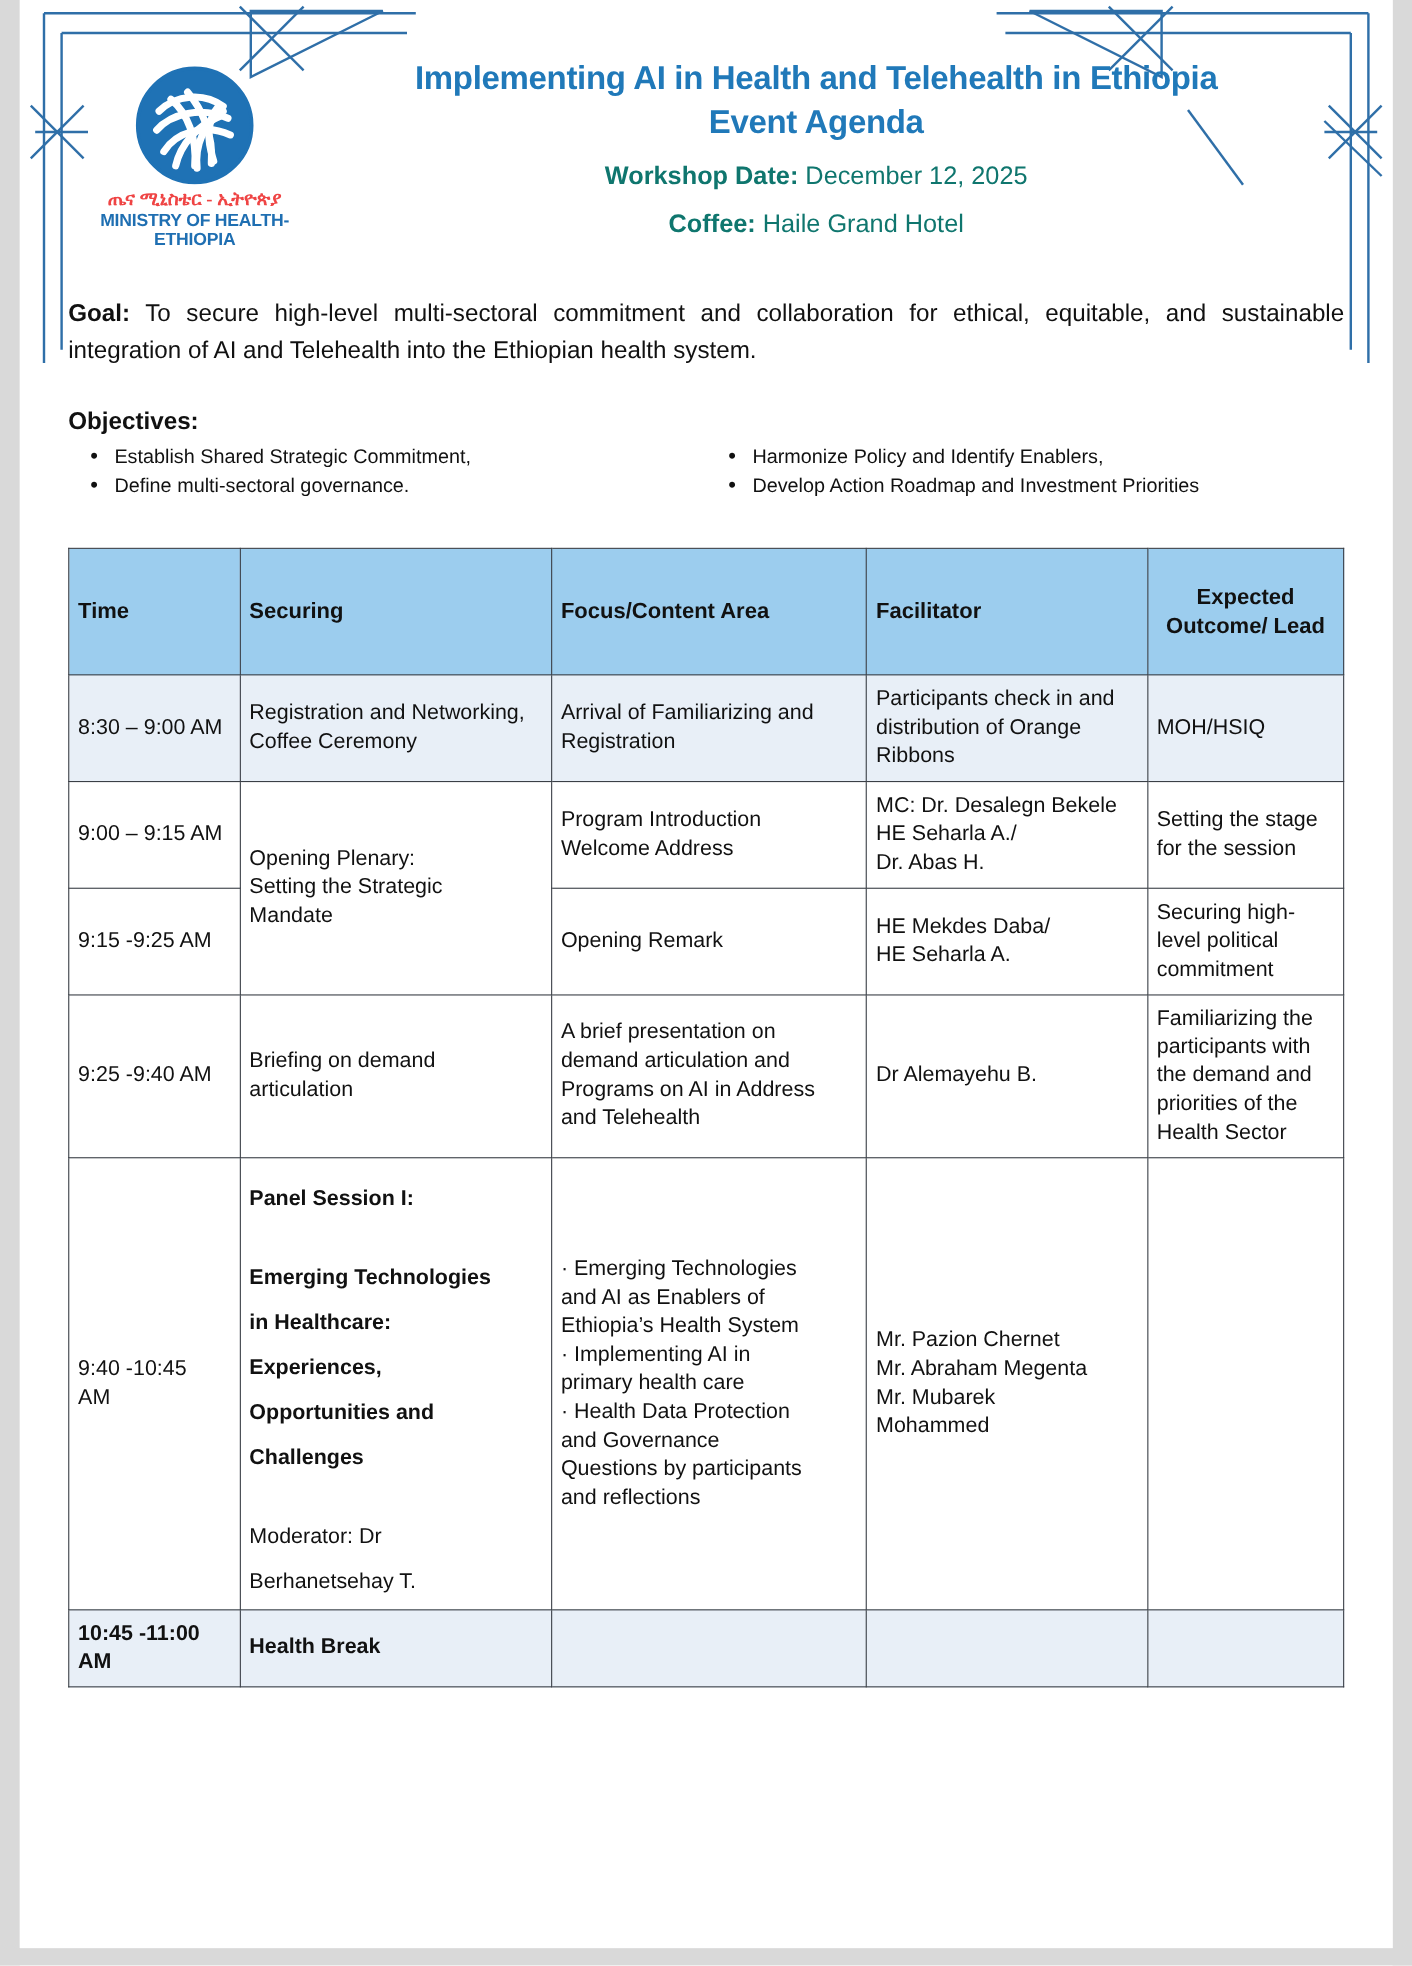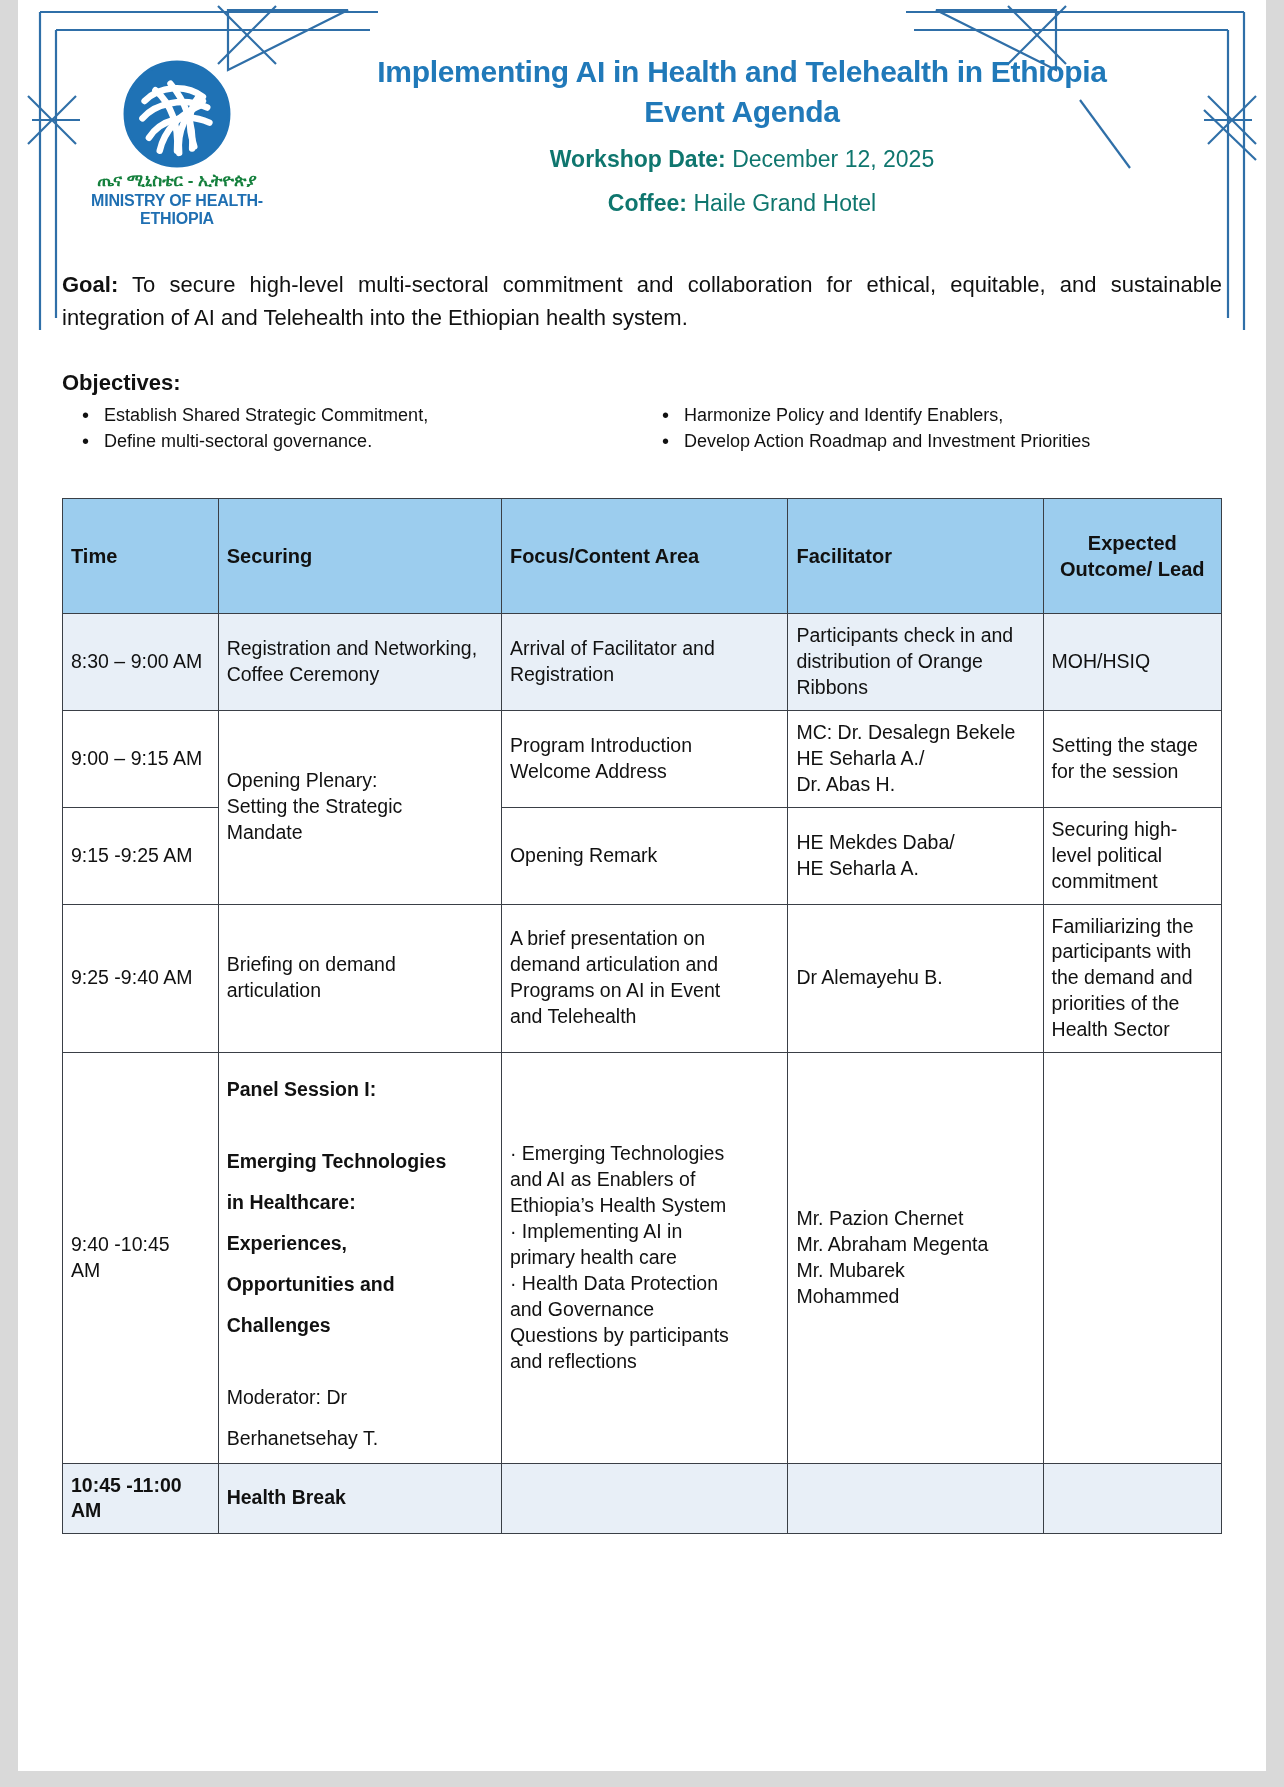--- a/index.html
+++ b/index.html
@@ -73,24 +73,25 @@
   }
   .logo-mark {
     width: 108px;
     height: 108px;
     margin: 0 auto;
     display: block;
   }
   .logo-amharic {
     font-size: 17px;
     font-weight: bold;
-    color: #15803d;
+    color: #ef4444;
     letter-spacing: 0px;
     margin-top: 4px;
     line-height: 1.1;
+    font-family: Liberation Serif, serif;
   }
   .logo-english {
     font-size: 16px;
     font-weight: bold;
     color: #1f6fb2;
     letter-spacing: -0.2px;
     margin-top: 1px;
   }
   .title-block {
     flex: 1 1 auto;
@@ -316,21 +317,21 @@
           </thead>
           <tbody>
 
             <tr>
               <td class="shaded">8:30 – 9:00 AM</td>
               <td class="shaded cell-lines">
                 <div>Registration and Networking,</div>
                 <div>Coffee Ceremony</div>
               </td>
               <td class="shaded cell-lines">
-                <div>Arrival of Facilitator and</div>
+                <div>Arrival of Familiarizing and</div>
                 <div>Registration</div>
               </td>
               <td class="shaded cell-lines">
                 <div>Participants check in and</div>
                 <div>distribution of Orange</div>
                 <div>Ribbons</div>
               </td>
               <td class="shaded">MOH/HSIQ</td>
             </tr>
 
@@ -372,21 +373,21 @@
 
             <tr>
               <td>9:25 -9:40 AM</td>
               <td class="cell-lines">
                 <div>Briefing on demand</div>
                 <div>articulation</div>
               </td>
               <td class="cell-lines">
                 <div>A brief presentation on</div>
                 <div>demand articulation and</div>
-                <div>Programs on AI in Event</div>
+                <div>Programs on AI in Address</div>
                 <div>and Telehealth</div>
               </td>
               <td>Dr Alemayehu B.</td>
               <td class="cell-lines">
                 <div>Familiarizing the</div>
                 <div>participants with</div>
                 <div>the demand and</div>
                 <div>priorities of the</div>
                 <div>Health Sector</div>
               </td>

